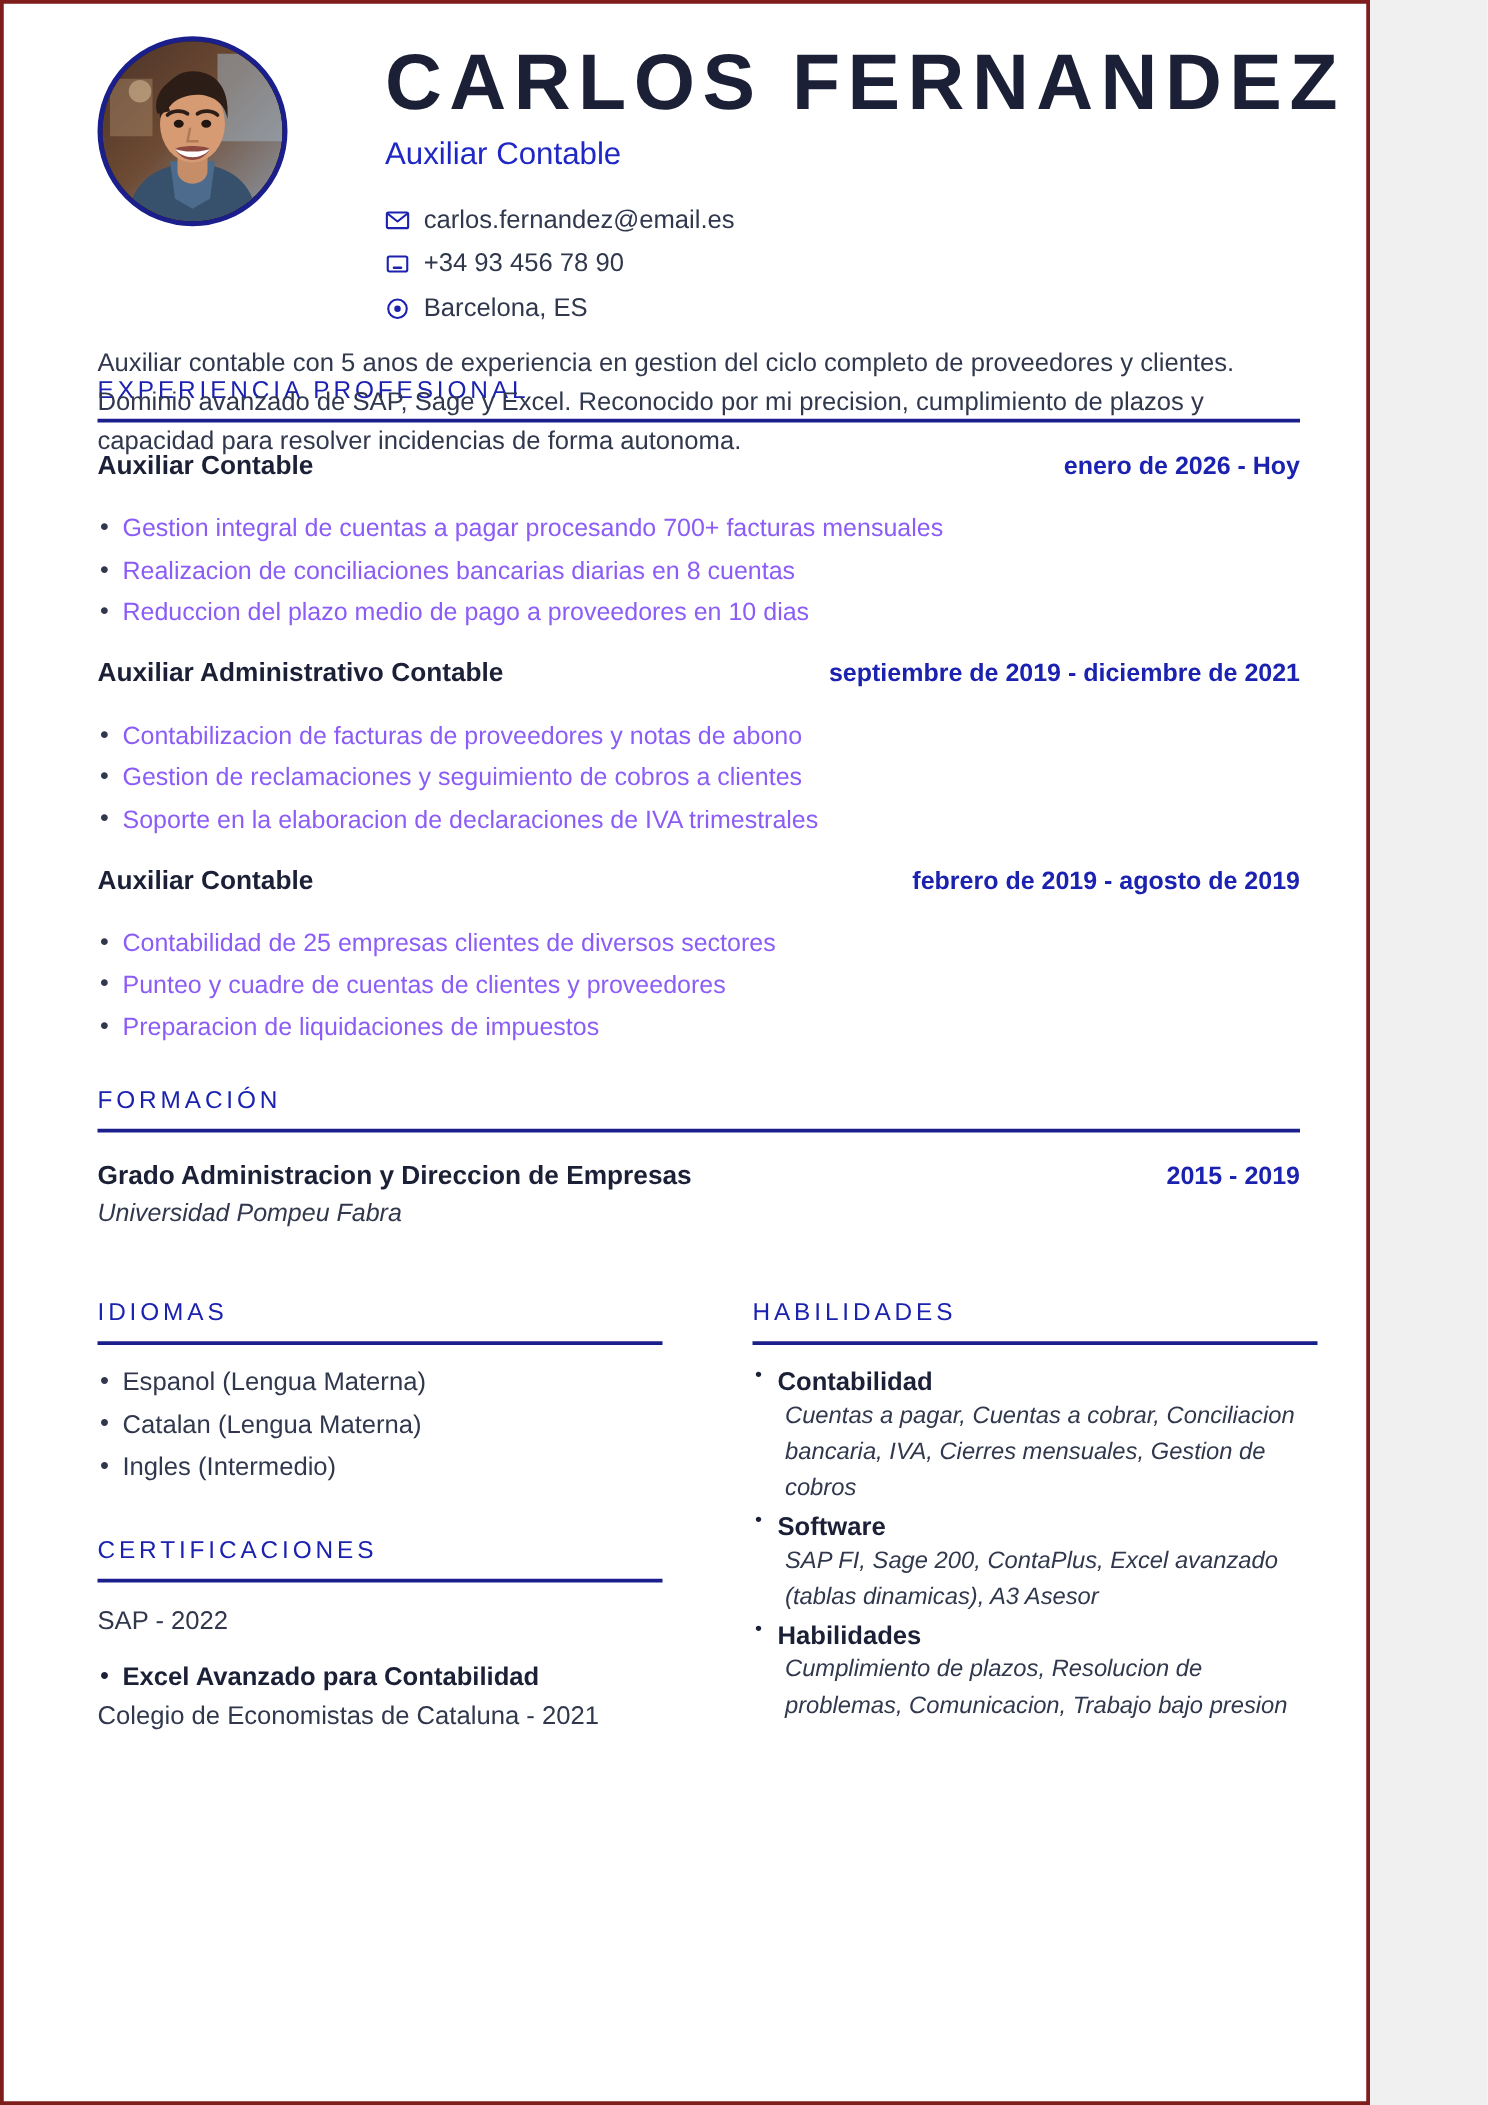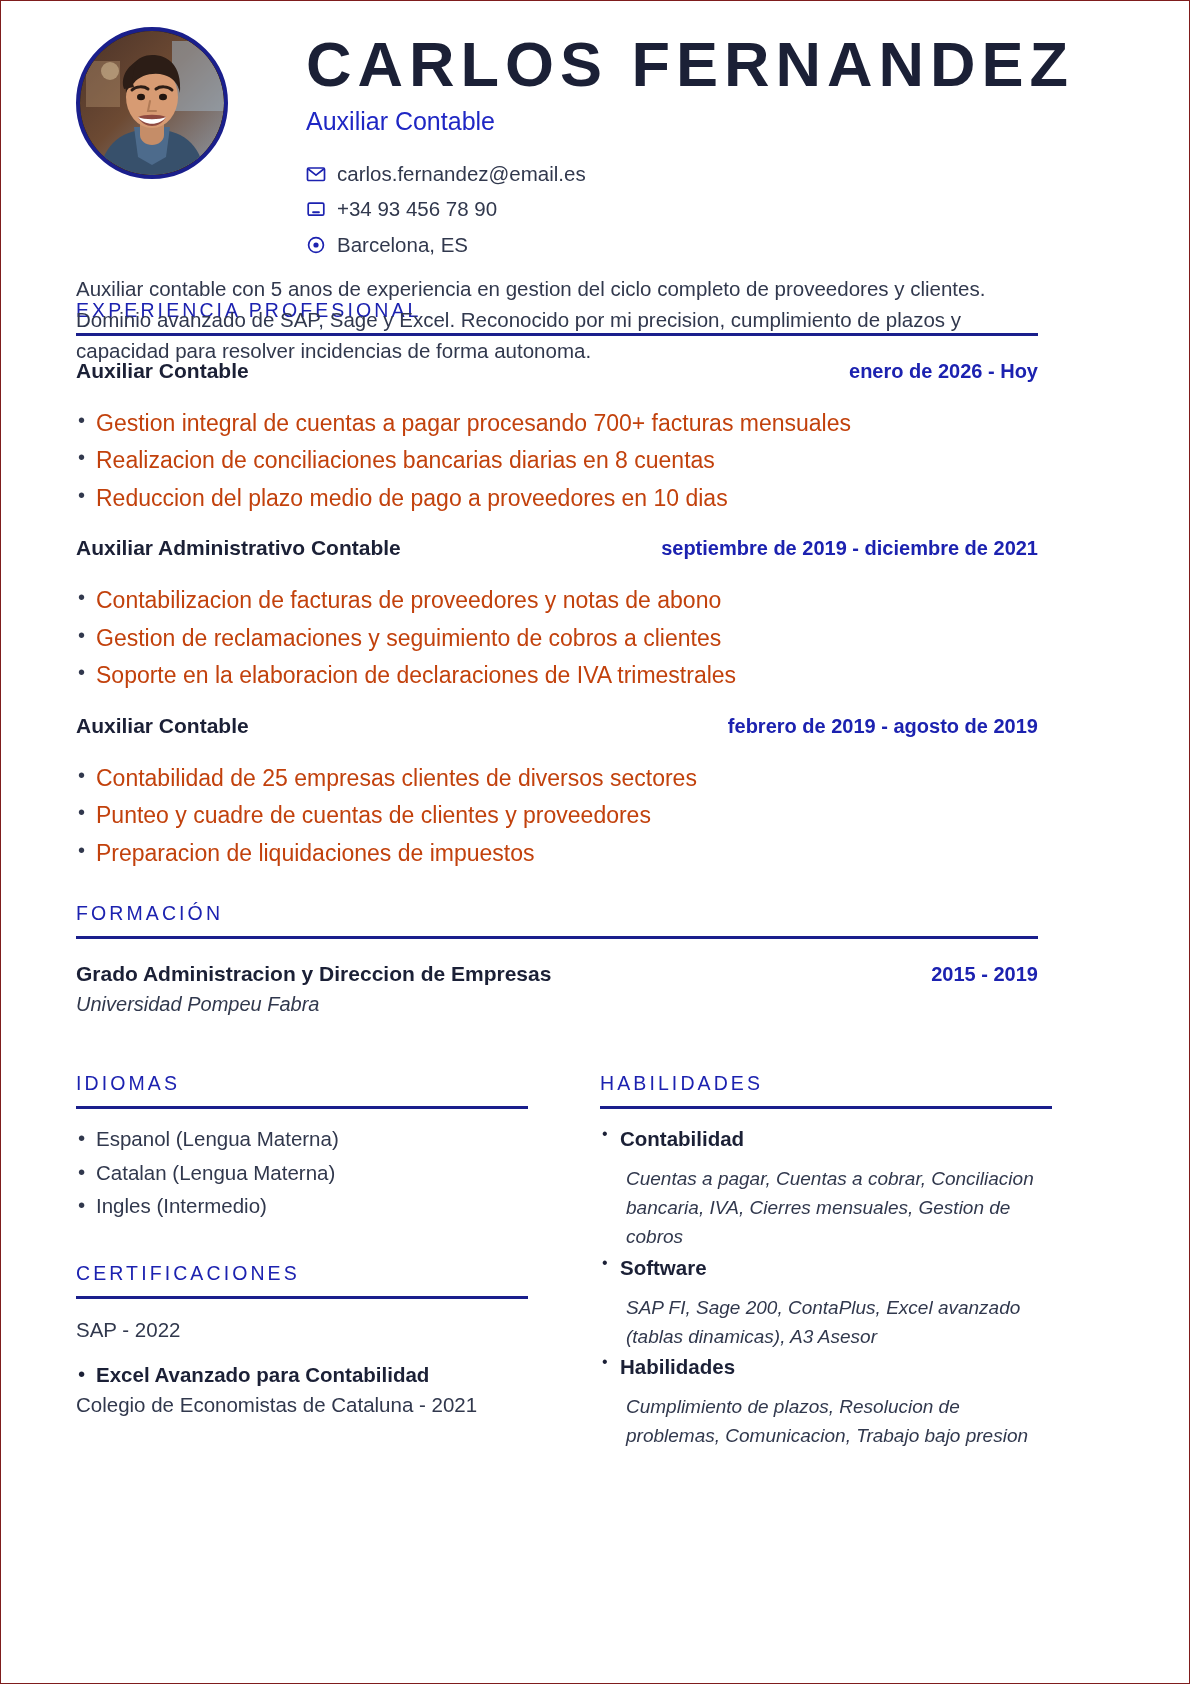--- a/index.html
+++ b/index.html
@@ -6,25 +6,25 @@
     margin: 0;
     padding: 0;
     background: #f0f0f0;
   }
   body {
     font-family: "Liberation Sans", sans-serif;
     -webkit-font-smoothing: antialiased;
   }
   .page {
     position: relative;
-    width: 1190px;
+    width: 1096px;
     height: 1684px;
     background: #ffffff;
     box-sizing: border-box;
-    border: 1px solid #7f1d1d;
+    border: 3px solid #7f1d1d;
     overflow: hidden;
   }
   .inner {
     position: absolute;
     left: 75px;
     top: 22px;
     right: 0;
     bottom: 0;
   }
 
@@ -148,23 +148,23 @@
     margin-top: 7px;
   }
   ul.bullets {
     list-style: none;
     margin: 26px 0 0 0;
     padding: 0;
   }
   ul.bullets li {
     position: relative;
     padding-left: 20px;
-    font-size: 23px;
+    font-size: 20px;
     line-height: 1.28;
-    color: #c2410c;
+    color: #8b5cf6;
     margin-bottom: 8px;
   }
   ul.bullets li:before {
     content: "\2022";
     position: absolute;
     left: 2px;
     top: -1px;
     color: #31384d;
     font-size: 20px;
   }
@@ -247,21 +247,20 @@
     font-weight: 700;
     color: #1b2036;
     line-height: 1.32;
   }
   .skill-detail {
     font-size: 19px;
     font-style: italic;
     color: #31384d;
     line-height: 1.52;
     padding-left: 6px;
-    margin-top: 13px;
   }
 
   .sp-24 { height: 24px; }
   .sp-36 { height: 36px; }
   .sp-44 { height: 44px; }
 </style>
 </head>
 <body>
 
 <div class="page">

